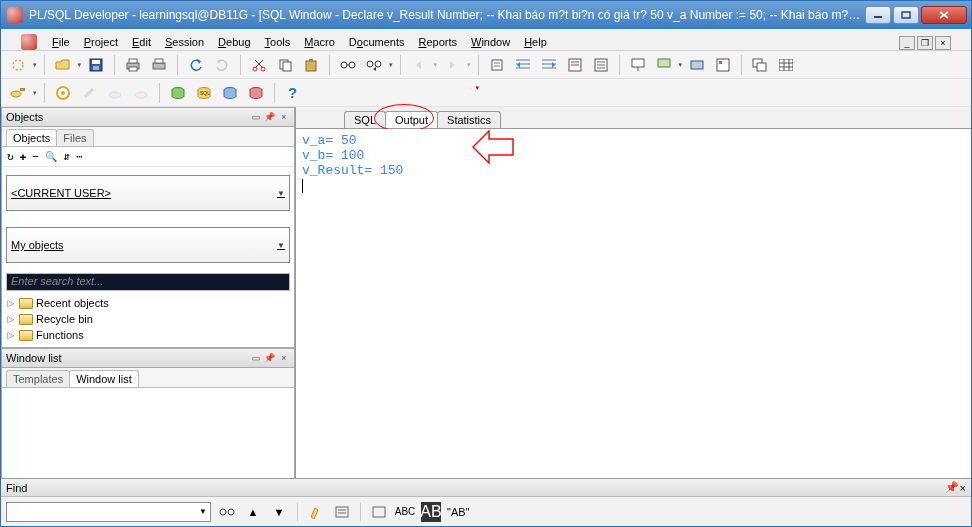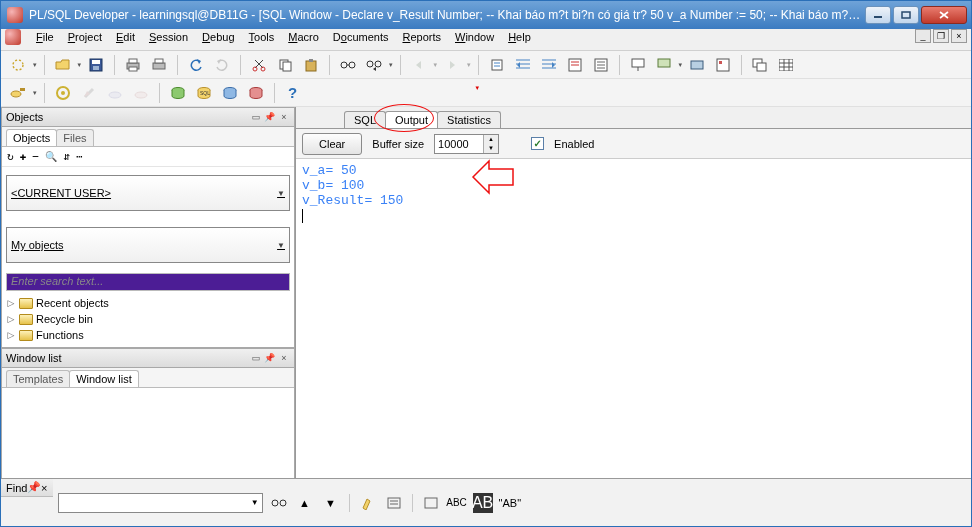--- a/index.html
+++ b/index.html
@@ -38,22 +38,22 @@
   .titlebar .win-close {
     min-width: 46px;
     background: linear-gradient(#e97c6f, #c0392b);
     border-color:#8a2a20;
     color:#fff;
   }
   
   .menubar {
     height: 22px;
     background: #f0f0f0;
-    display:flex; align-items:flex-start;
-    padding: 0 4px;
+    display:flex; align-items:flex-end;
+    padding: 0 20px;
     border-bottom: 1px solid #d0d0d0;
   }
   .menubar .app-icon2 {
     width:16px;height:16px;margin-right:8px;
     background: radial-gradient(circle at 30% 30%, #f7b5b5, #c0392b);
     border-radius:3px;
   }
   .menubar .menu-item { padding: 2px 7px; cursor:default;}
   .menubar .menu-item u { text-decoration: underline; }
   .menubar .spacer { flex:1; }
@@ -101,21 +101,21 @@
   .pane-header .ph-btn{width:12px;height:12px;margin-left:2px;display:flex;align-items:center;justify-content:center;font-size:9px;color:#555;}
   .pane-body{border:1px solid #a8a8a8;border-top:none;background:#fff;}
   
   .objects-pane{display:flex;flex-direction:column;}
   .mini-tabs{height:20px;display:flex;align-items:flex-end;padding:0 4px;border-bottom:1px solid #bbb;background:#f5f5f5;}
   .mini-tab{padding:2px 6px;border:1px solid #bbb;border-bottom:none;background:#fff;margin-right:-1px;font-size:11px;border-radius:3px 3px 0 0;}
   .mini-tab.inactive{background:#ededed;color:#555;}
   .tool-strip{height:20px;display:flex;align-items:center;gap:6px;padding:0 5px;background:#fff;border-bottom:1px solid #e5e5e5;font-family:monospace;}
   .combo{height:36px;border:1px solid #888;background:linear-gradient(#fff,#f0f0f0);display:flex;align-items:center;padding:0 4px;font-size:11px;margin:8px 4px;text-decoration:underline;}
   .combo .cmb-arrow{margin-left:auto;font-size:8px;color:#444;}
-  .search-box{margin:2px 4px;height:18px;border:1px solid #bbb;padding:1px 4px;font-style:italic;color:#888;background:#4c1d95;}
+  .search-box{margin:2px 4px;height:18px;border:1px solid #bbb;padding:1px 4px;font-style:italic;color:#888;background:#0f172a;}
   .tree{padding:2px 4px 4px 4px;background:#fff;}
   .tree-row{display:flex;align-items:center;height:16px;gap:3px;font-size:11px;}
   .tree-row .exp{width:10px;text-align:center;color:#666;font-size:9px;}
   .tree-row .folder{width:14px;height:11px;background:linear-gradient(#fdf1b8,#e6c24a);border:1px solid #b38b1c;border-radius:1px;}
   
   .winlist-item{display:flex;align-items:center;height:16px;padding:2px 4px;gap:4px;white-space:nowrap;overflow:hidden;}
   .wl-icon{width:12px;height:10px;display:inline-block;}
   .wl-icon::before{content:"";display:block;width:12px;height:3px;background:#1a4da0;}
   .wl-icon::after{content:"";display:block;width:12px;height:7px;background:#fff;border:1px solid #1a4da0;border-top:none;}
   
@@ -155,21 +155,21 @@
   }
   .status-strip{
     height:20px;background:#f0f0f0;border-top:1px solid #aaa;
     display:flex;align-items:center;padding:0 8px;gap:14px;font-size:11px;
   }
   .flag{width:18px;height:12px;background:linear-gradient(to bottom,#174a9c 0 33%,#fff 33% 66%,#000 66% 100%);border:1px solid #888;}
   
   .find-bar{
     position:absolute;left:0;right:0;bottom:0;height:48px;
     border-top:1px solid #999;background:#f2f2f2;
-    display:flex;flex-direction:row;
+    display:flex;flex-direction:column;
   }
   .find-head{height:18px;background:linear-gradient(#f0f0f0,#dedede);border-bottom:1px solid #bbb;display:flex;align-items:center;padding:0 5px;font-size:11px;}
   .find-head .fspacer{flex:1;}
   .find-body{flex:1;display:flex;align-items:center;gap:6px;padding:0 5px;}
   .find-combo{flex:0 0 205px;height:20px;border:1px solid #888;background:#fff;display:flex;align-items:center;padding:0 3px;}
   .find-combo .cmb-arrow{margin-left:auto;font-size:8px;}
   .fb-btn{width:20px;height:20px;display:flex;align-items:center;justify-content:center;}
   .fsep{width:1px;height:18px;background:#c8c8c8;margin:0 2px;}
   .quoted{font-size:11px;}
 
@@ -526,34 +526,20 @@
 
   <div class="right-col" style="position:relative">
     <div class="result-tabs">
       <div class="rtab">SQL</div>
       <div class="rtab active">Output</div>
       <div class="rtab">Statistics</div>
     </div>
 
     <div class="red-ellipse" style="left:78px;top:-3px;width:60px;height:28px;"></div>
 
-    <div class="output-controls">
-      <button class="btn3d">Clear</button>
-      <span>Buffer size</span>
-      <div class="spinner">
-        <input value="10000" style="">
-        <div class="spin-btns">
-          <div class="sbtn">▲</div>
-          <div class="sbtn">▼</div>
-        </div>
-      </div>
-      <span style="width:12px"></span>
-      <span class="chk">✓</span>
-      <span>Enabled</span>
-    </div>
 
     <div class="output-area">
       <div class="output-line">v_a= 50</div>
       <div class="output-line">v_b= 100</div>
       <div class="output-line">v_Result= 150</div>
       <div><span class="cursor-caret"></span></div>
 
       <svg class="red-arrow" style="left:175px;top:0px" width="44" height="36">
         <path d="M42 10 L18 10 L18 2 L2 18 L18 34 L18 26 L42 26 Z" fill="none" stroke="#e11" stroke-width="1.5"></path>
       </svg>

